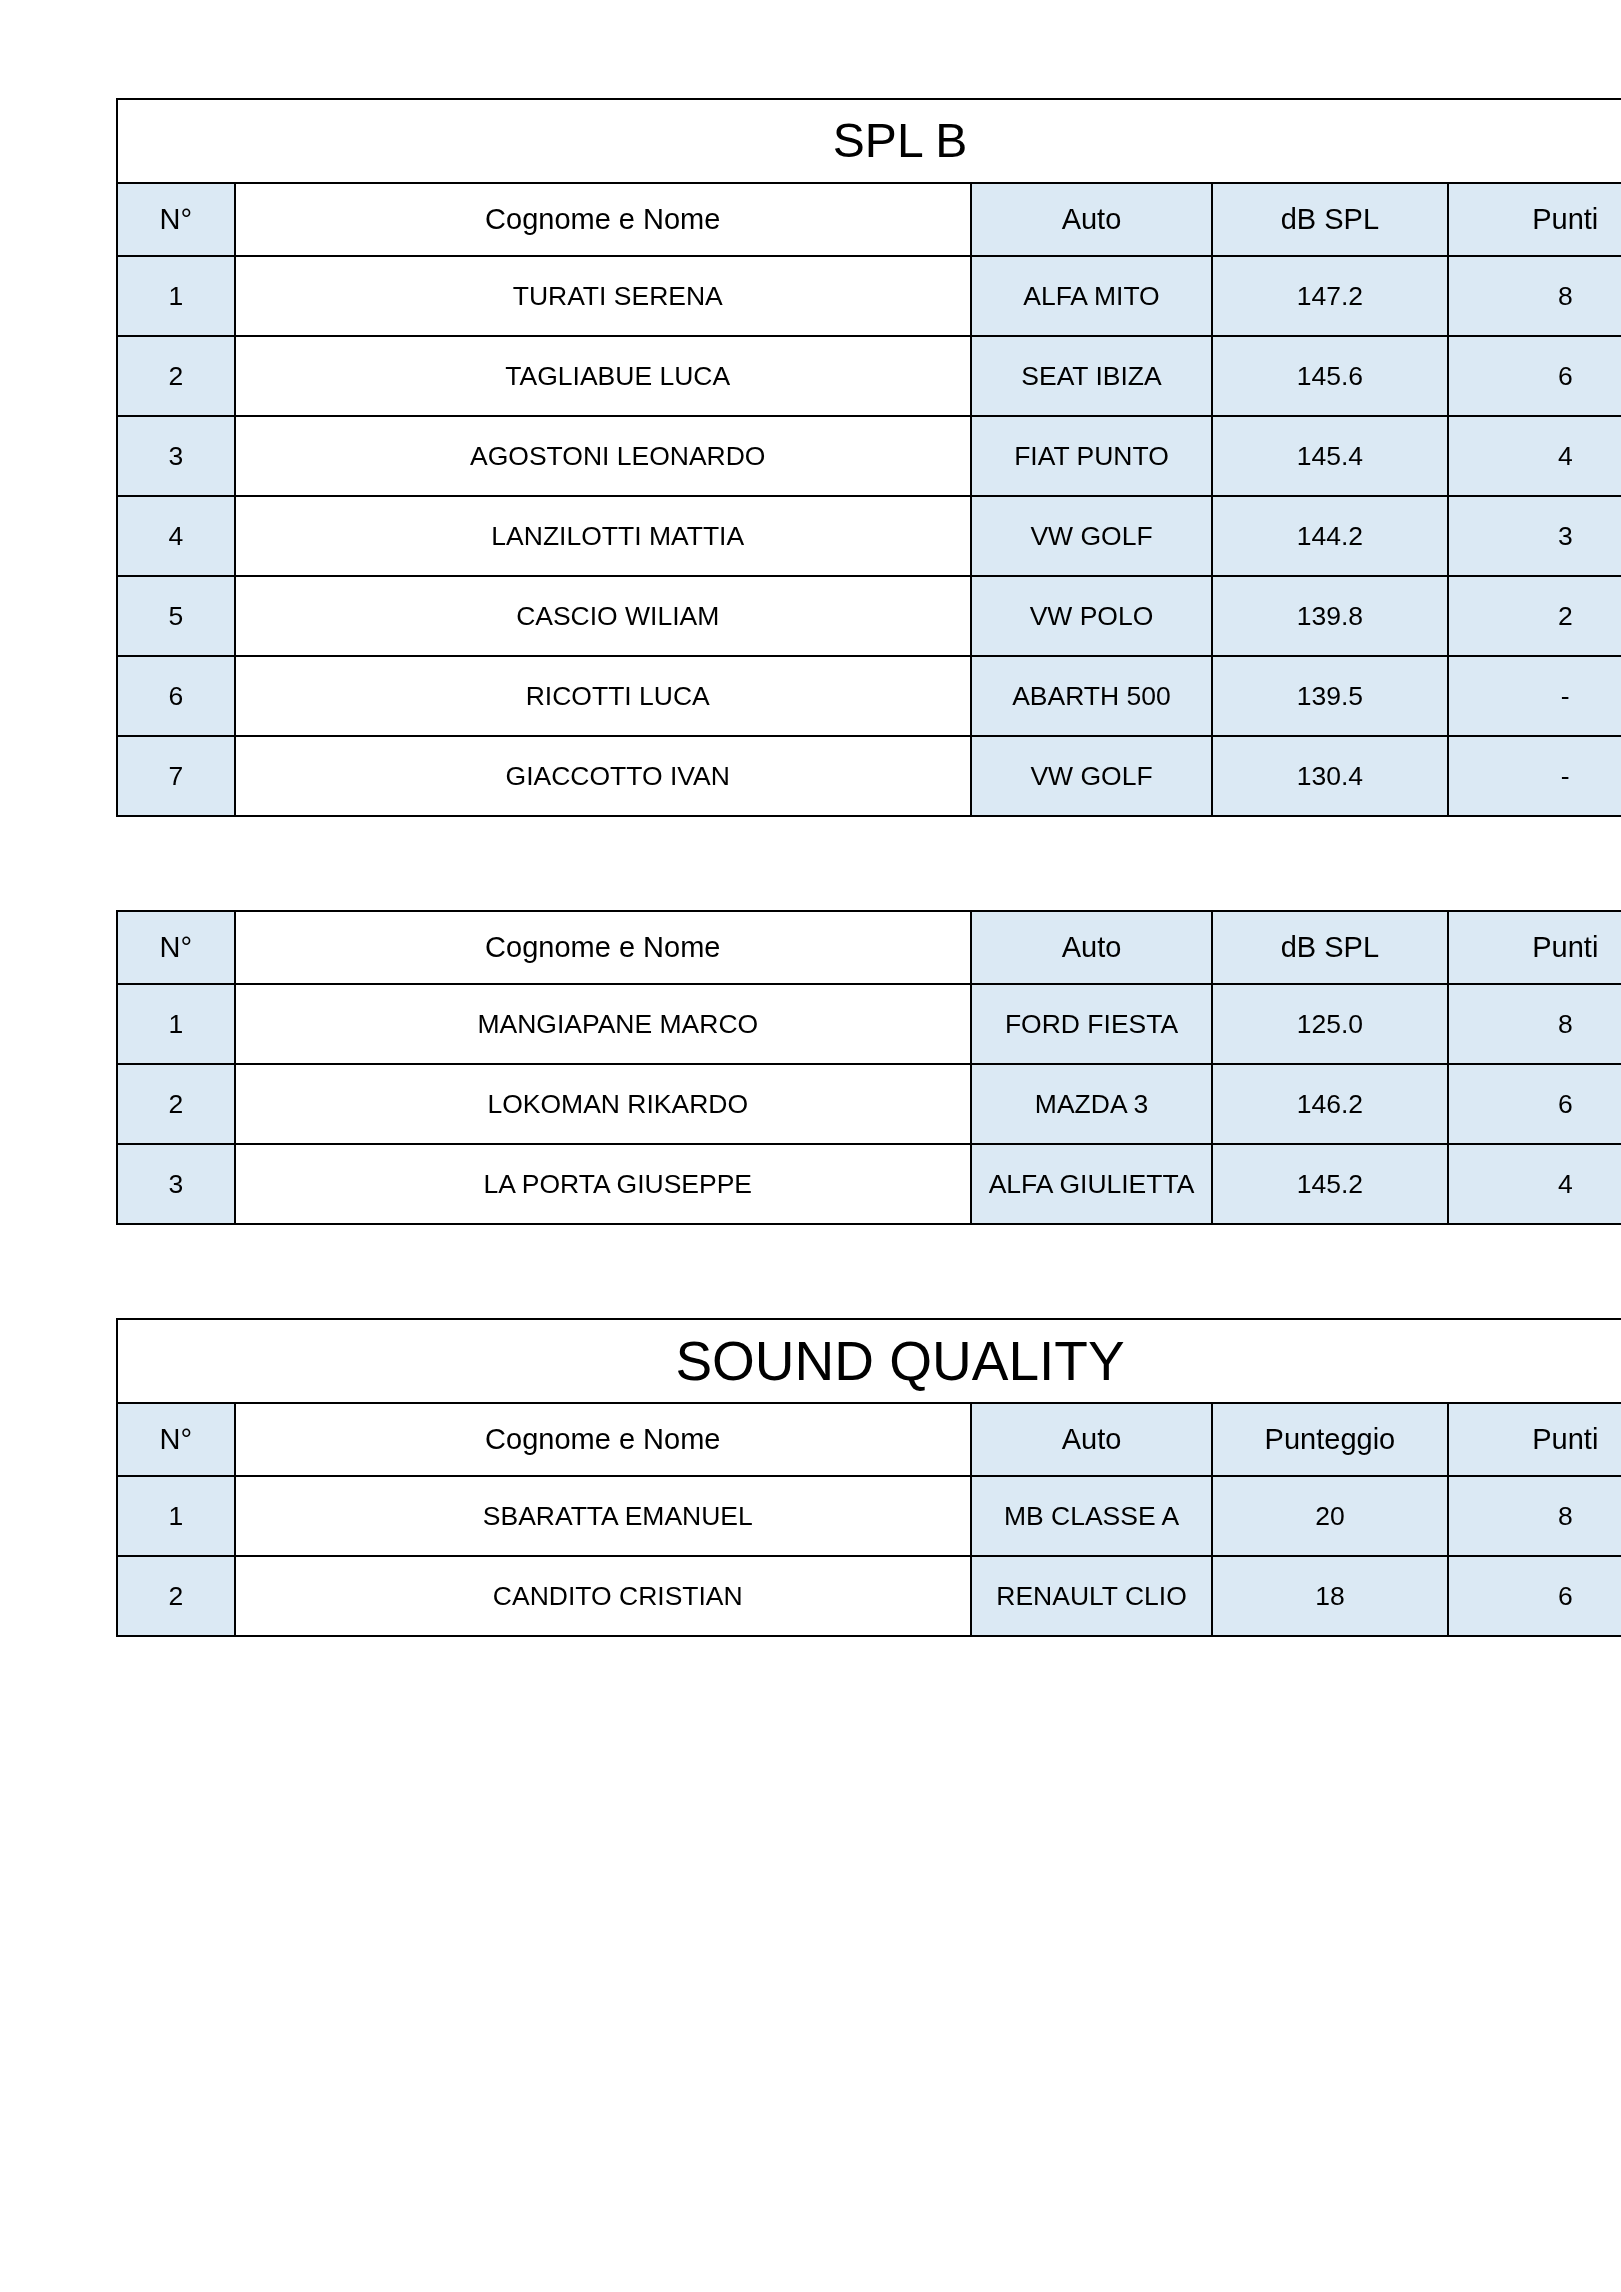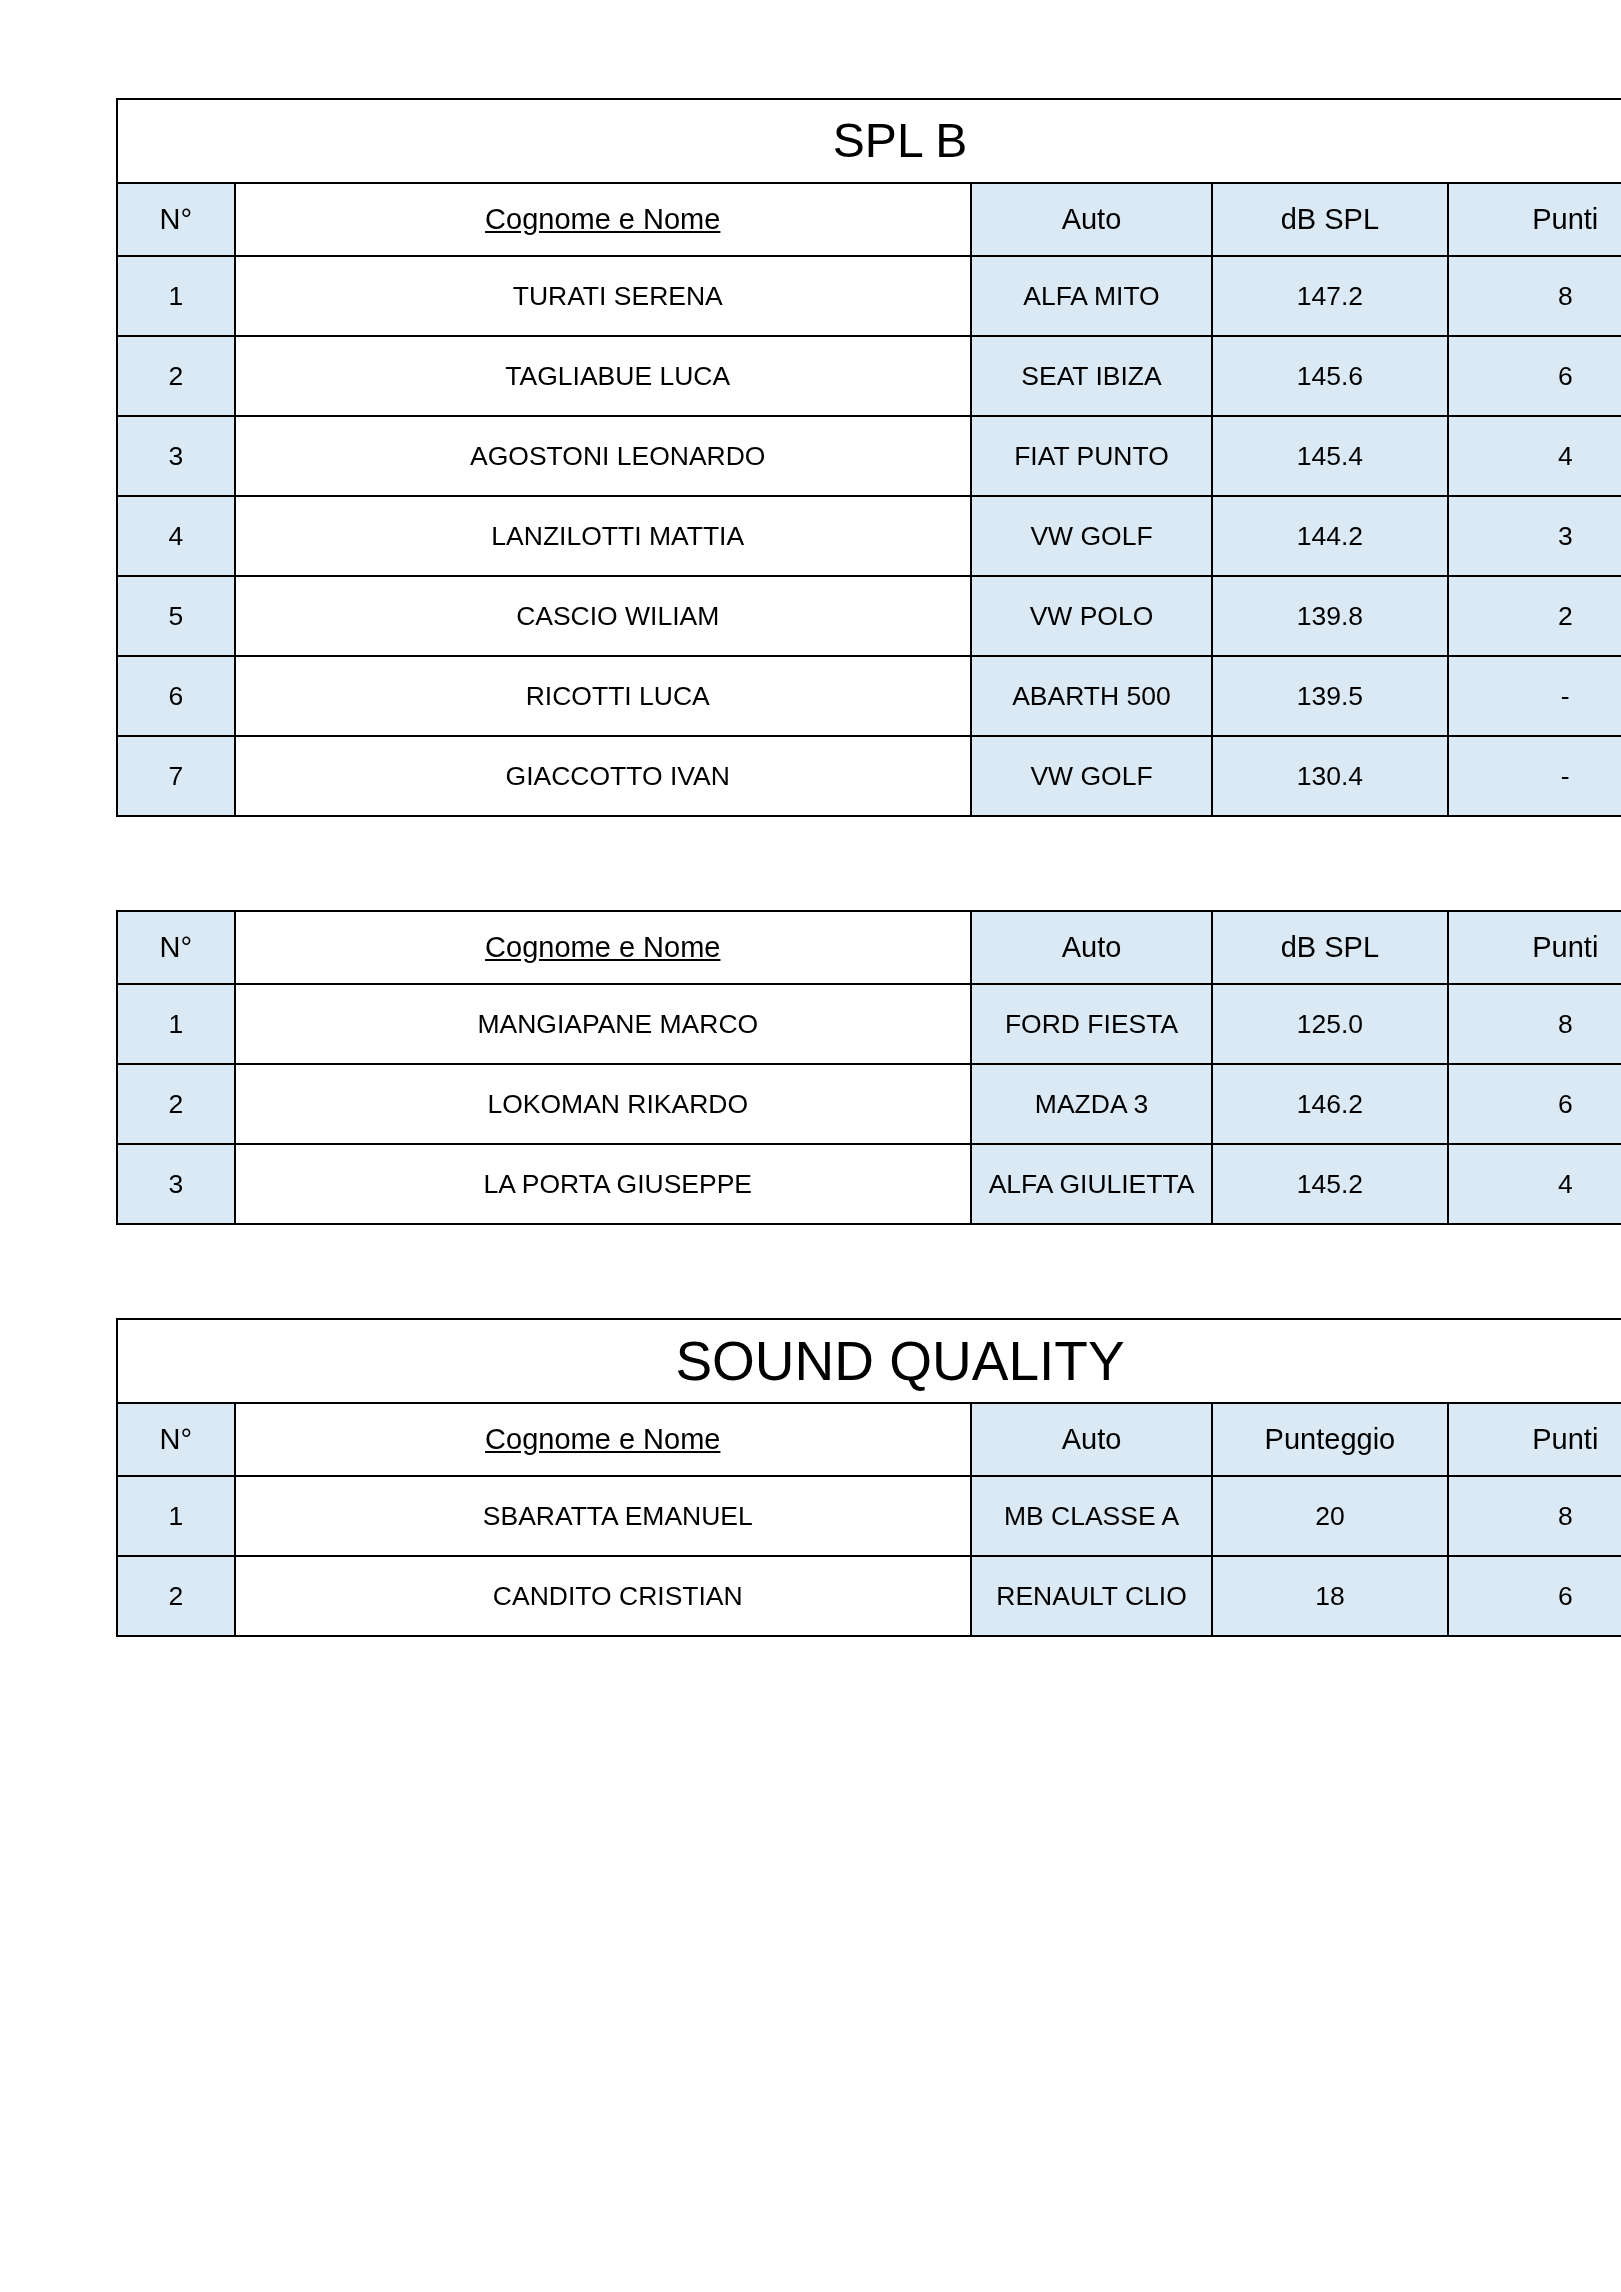--- a/index.html
+++ b/index.html
@@ -42,21 +42,20 @@
     font-size: 55px;
     border-radius: 6px;
   }
   .head-cell {
     height: 71px;
     font-size: 29px;
     background: #dbe9f4;
   }
   .head-cell.name {
     background: #ffffff;
-    text-decoration: underline;
   }
   .data-cell {
     height: 78px;
     font-size: 26.5px;
     background: #dbe9f4;
   }
   .data-cell.name {
     background: #ffffff;
     padding-left: 30px;
   }

